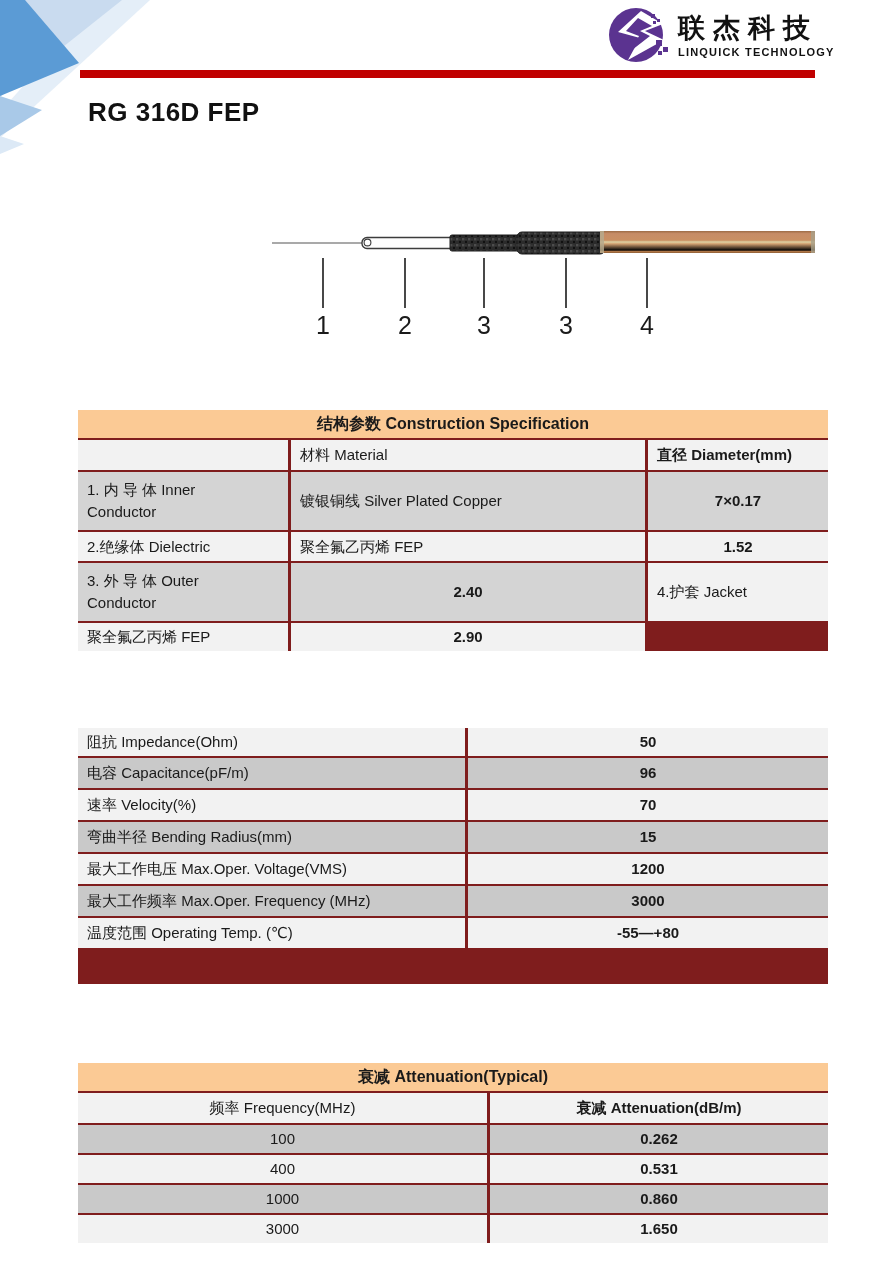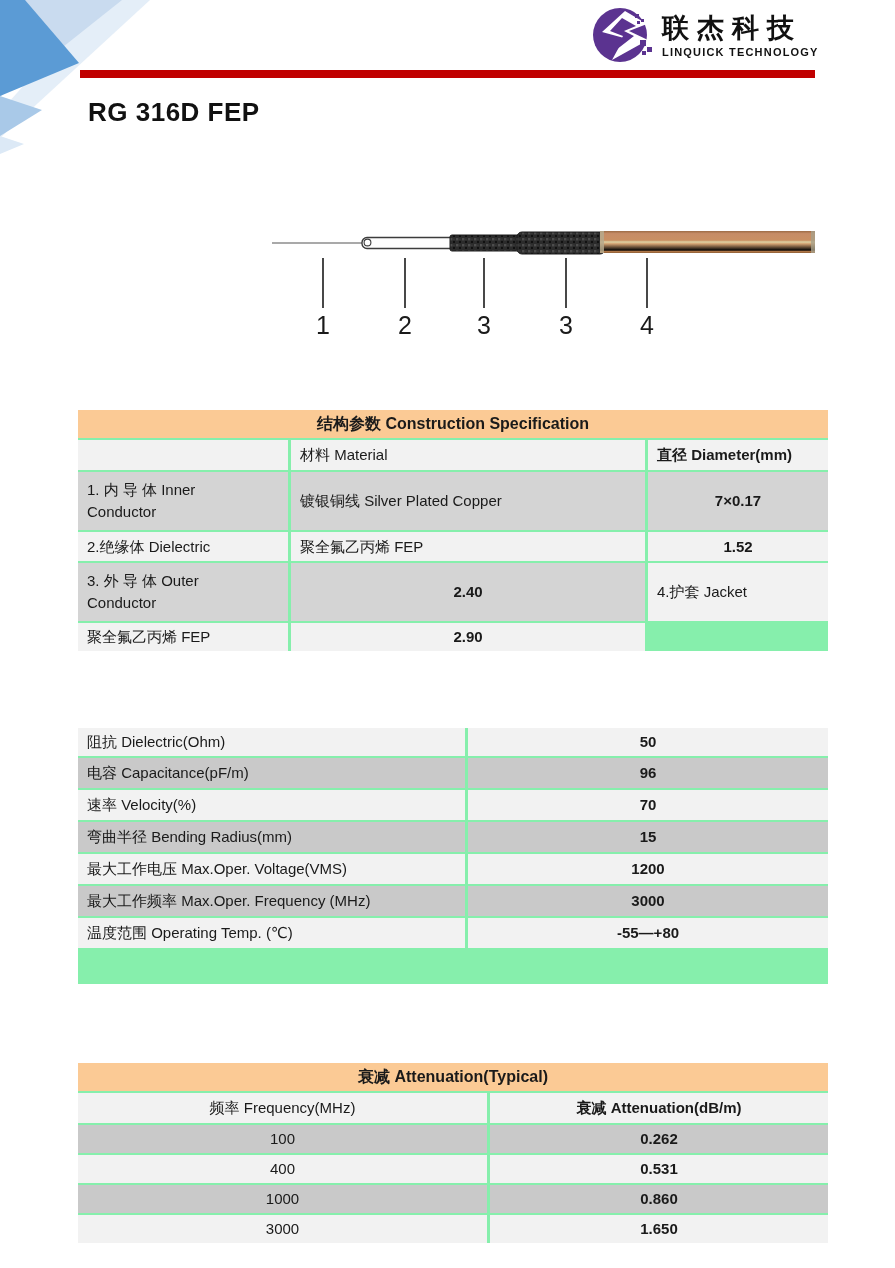--- a/index.html
+++ b/index.html
@@ -4,29 +4,29 @@
 <style>
   * { margin:0; padding:0; box-sizing:border-box; }
   html,body { background:#fff; }
   body {
     width:895px; height:1268px; position:relative; overflow:hidden;
     font-family:"Liberation Sans","DejaVu Sans",sans-serif; color:#1a1a1a;
   }
   .abs { position:absolute; }
 
   
-  .logo { top:4px; left:592px; display:flex; align-items:center; gap:8px; }
+  .logo { top:4px; left:608px; display:flex; align-items:center; gap:8px; }
   .logo-text { display:flex; flex-direction:column; justify-content:center; }
   .brand-cn { font-size:27px; font-weight:bold; letter-spacing:8px; white-space:nowrap; color:#111; line-height:1.2; }
   .brand-en { font-size:11px; font-weight:bold; letter-spacing:1.2px; color:#111; margin-top:1px; white-space:nowrap;text-align:right; }
   .red-line { left:80px; top:70px; width:735px; height:8px; background:#C00000; }
   .doc-title { left:88px; top:97px; font-size:26px; font-weight:bold; letter-spacing:0.5px; color:#111; }
 
   
-  .tbl { position:absolute; left:78px; width:750px; display:grid; row-gap:2px; column-gap:3px; background:#86efac; }
+  .tbl { position:absolute; left:78px; width:750px; display:grid; row-gap:2px; column-gap:3px; background:#7f1d1d; }
   .tbl .cell { display:flex; align-items:center; padding:0 9px; font-size:15px; line-height:1.45; }
   .tbl .center { justify-content:center; text-align:center; padding:0 2px; }
   .tbl .head { grid-column:1/-1; background:#FBCA95; justify-content:center; text-align:center; font-weight:bold; font-size:16px; padding:0; }
   .bg-l  { background:#F2F2F2; }
   .bg-d  { background:#D4D4D4; }
   .bg-d2 { background:#C9C9C9; }
   .val { font-weight:bold; }
   .preline { white-space:pre-line; }
 
   .tbl-construction { top:410px; grid-template-columns:210px 354px 1fr; grid-template-rows:28px 30px 58px 29px 58px 28px; }
@@ -135,21 +135,21 @@
 Conductor</div>
   <div class="cell bg-d center val">2.40</div>
 
   <div class="cell bg-l preline">4.护套 Jacket</div>
   <div class="cell bg-l preline">聚全氟乙丙烯 FEP</div>
   <div class="cell bg-l center val">2.90</div>
 </div>
 
 <div class="tbl tbl-electrical">
 
-  <div class="cell bg-l">阻抗 Dielectric(Ohm)</div>
+  <div class="cell bg-l">阻抗 Impedance(Ohm)</div>
   <div class="cell bg-l center val">50</div>
 
   <div class="cell bg-d2">电容 Capacitance(pF/m)</div>
   <div class="cell bg-d2 center val">96</div>
 
   <div class="cell bg-l">速率 Velocity(%)</div>
   <div class="cell bg-l center val">70</div>
 
   <div class="cell bg-d2">弯曲半径 Bending Radius(mm)</div>
   <div class="cell bg-d2 center val">15</div>

